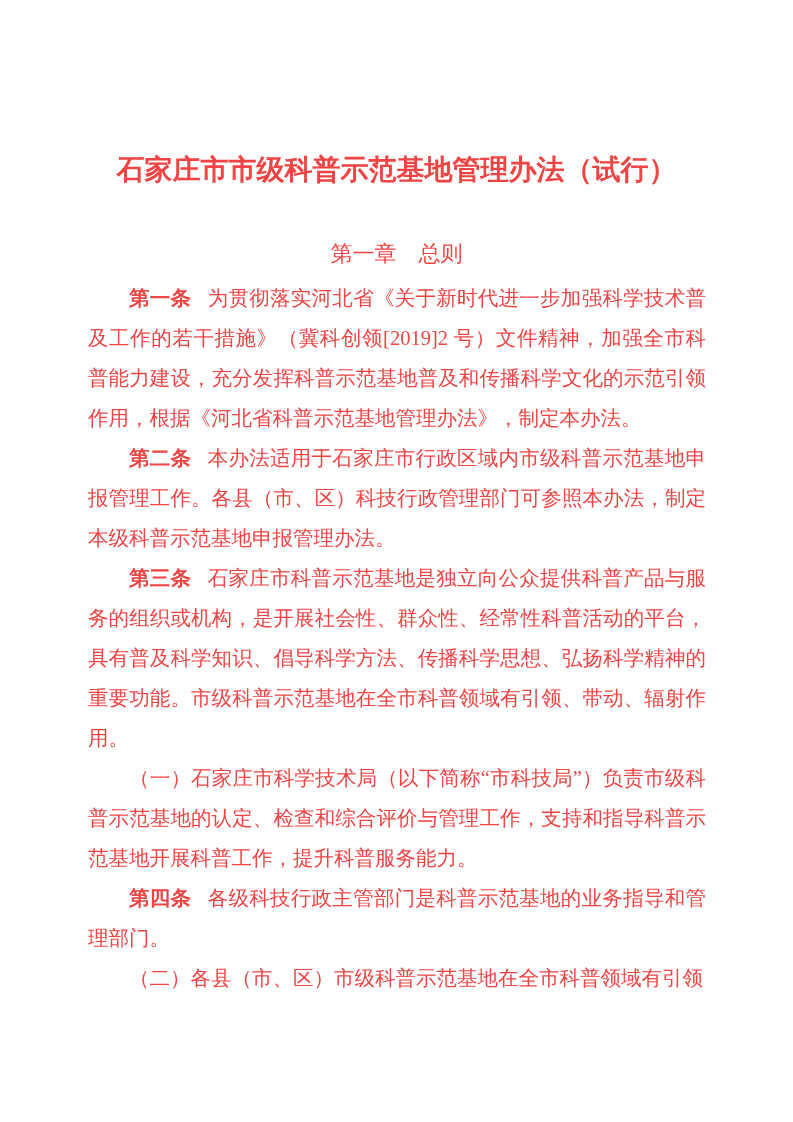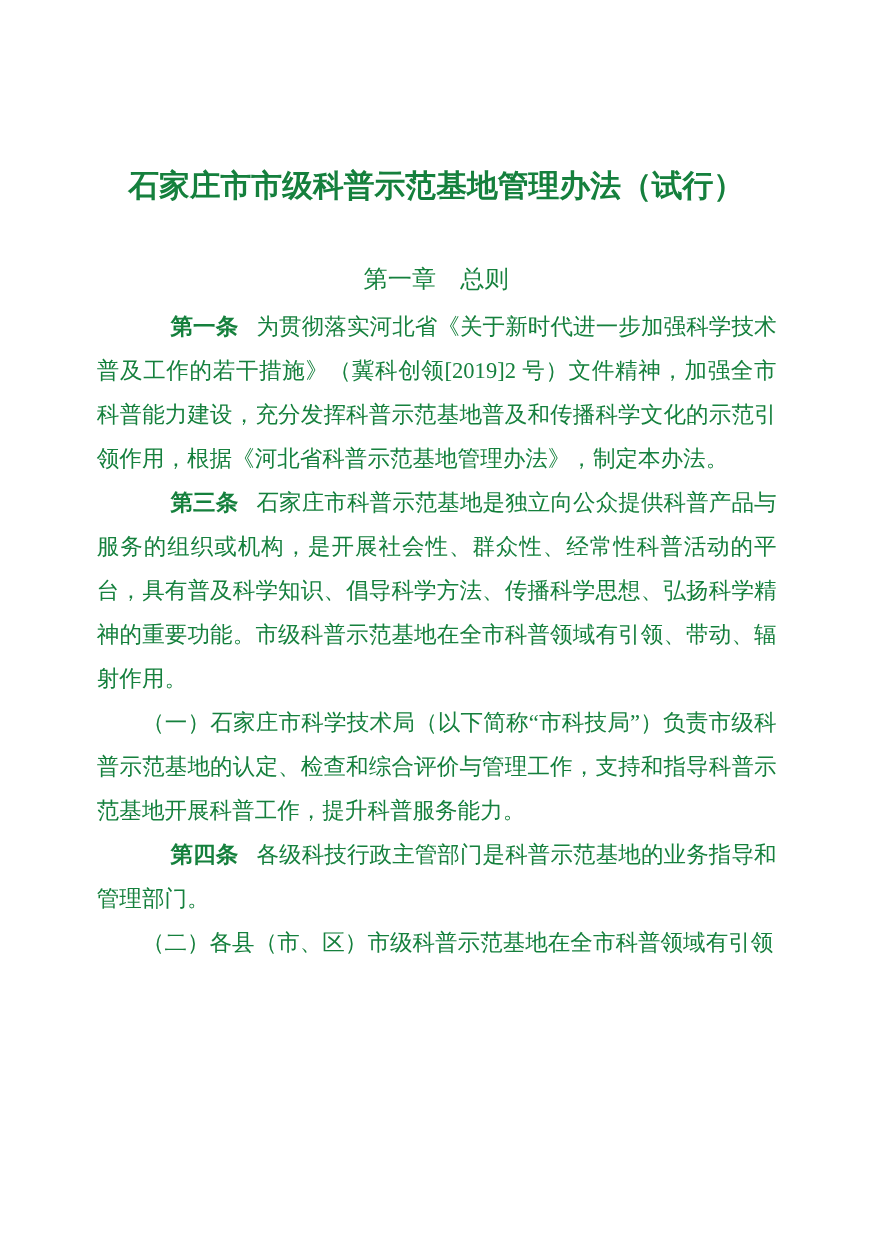--- a/index.html
+++ b/index.html
@@ -6,21 +6,21 @@
     margin: 0;
     padding: 0;
     background: #ffffff;
   }
   .page {
     position: relative;
     width: 793px;
     height: 1122px;
     background: #ffffff;
     overflow: hidden;
-    color: #15803d;
+    color: #ef4444;
     font-family: "Liberation Serif", "DejaVu Serif", serif;
   }
   .doc-title {
     position: absolute;
     top: 152px;
     left: 0;
     right: 0;
     margin: 0;
     text-align: center;
     font-size: 28px;
@@ -51,36 +51,36 @@
   .para {
     margin: 0;
     padding: 0;
     text-indent: 2em;
   }
   .article-label {
     font-weight: 700;
   }
   .article-label:not(:empty) {
     margin-right: 0.8em;
-    margin-left: 26px;
   }
 </style>
 </head>
 <body>
 
 <div class="page">
 
   <h1 class="doc-title">石家庄市市级科普示范基地管理办法（试行）</h1>
 
   <h2 class="chapter-heading">第一章　总则</h2>
 
   <div class="doc-body">
 
     <p class="para"><span class="article-label">第一条</span><span>为贯彻落实河北省《关于新时代进一步加强科学技术普及工作的若干措施》（冀科创领[2019]2 号）文件精神，加强全市科普能力建设，充分发挥科普示范基地普及和传播科学文化的示范引领作用，根据《河北省科普示范基地管理办法》，制定本办法。</span></p>
 
+    <p class="para"><span class="article-label">第二条</span><span>本办法适用于石家庄市行政区域内市级科普示范基地申报管理工作。各县（市、区）科技行政管理部门可参照本办法，制定本级科普示范基地申报管理办法。</span></p>
 
     <p class="para"><span class="article-label">第三条</span><span>石家庄市科普示范基地是独立向公众提供科普产品与服务的组织或机构，是开展社会性、群众性、经常性科普活动的平台，具有普及科学知识、倡导科学方法、传播科学思想、弘扬科学精神的重要功能。市级科普示范基地在全市科普领域有引领、带动、辐射作用。</span></p>
 
     <p class="para"><span class="article-label"></span><span>（一）石家庄市科学技术局（以下简称“市科技局”）负责市级科普示范基地的认定、检查和综合评价与管理工作，支持和指导科普示范基地开展科普工作，提升科普服务能力。</span></p>
 
     <p class="para"><span class="article-label">第四条</span><span>各级科技行政主管部门是科普示范基地的业务指导和管理部门。</span></p>
 
     <p class="para"><span class="article-label"></span><span>（二）各县（市、区）市级科普示范基地在全市科普领域有引领</span></p>
 
   </div>

